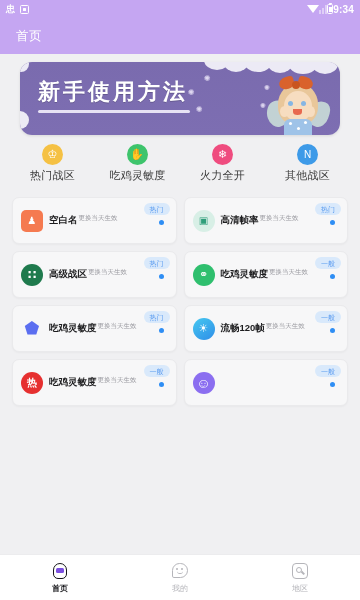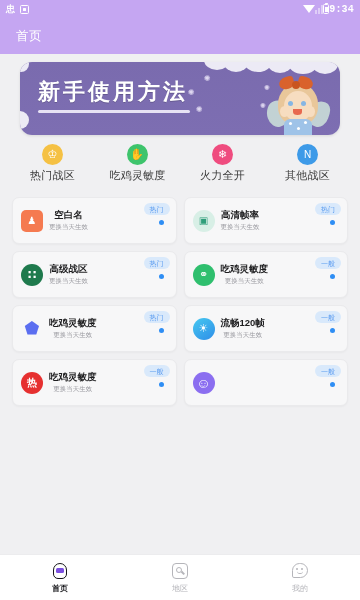--- a/index.html
+++ b/index.html
@@ -17,21 +17,21 @@
     display: flex; align-items: center; padding: 0 6px;
     color: #ffffff;
   }
   .sb-left { display: flex; align-items: center; gap: 5px; }
   .sb-glyph { font-size: 9px; line-height: 1; color: #ffffff; font-weight: bold; }
   .sb-box {
     width: 9px; height: 9px; border: 1.2px solid #ffffff; border-radius: 1.5px;
     display: flex; align-items: center; justify-content: center;
   }
   .sb-box i { width: 3px; height: 3px; background: #ffffff; display: block; border-radius: 0.5px; }
-  .sb-right { margin-left: auto; display: flex; align-items: center; gap: 0; font-family: Liberation Mono, monospace; }
+  .sb-right { margin-left: auto; display: flex; align-items: center; gap: 0; }
   .ico-wifi {
     width: 0; height: 0; border-left: 6px solid transparent; border-right: 6px solid transparent;
     border-top: 8px solid #ffffff;
   }
   .ico-signal { width: 8px; height: 9px; opacity: .45; position: relative; }
   .ico-signal b { position: absolute; bottom: 0; width: 2px; background: #fff; display:block; }
   .ico-battery {
     width: 6px; height: 10px; border: 1.2px solid #ffffff; border-radius: 1.5px; position: relative;
   }
   .ico-battery::before {
@@ -43,21 +43,21 @@
   
   .appbar {
     height: 36px; background: #c5a6f2; display: flex; align-items: center;
     padding: 0 16px;
   }
   .appbar-title { color: #ffffff; font-size: 12.5px; font-weight: 500; letter-spacing: .5px; }
 
   
   .body-scroll {
     position: absolute; top: 54px; left: 0; right: 0; bottom: 46px;
-    background: #f0f0f2; overflow: hidden; text-align: center;
+    background: #f0f0f2; overflow: hidden;
   }
 
   
   .banner-wrap { padding: 8px 20px 0 20px; }
   .banner {
     position: relative; height: 73px; border-radius: 12px; overflow: hidden;
     background: linear-gradient(180deg,#7a6bae 0%,#7d6eb2 100%);
     box-shadow: 0 1px 3px rgba(0,0,0,.10);
   }
   .banner-clouds { position: absolute; top: 0; right: 0; width: 130px; height: 22px; }
@@ -116,21 +116,21 @@
     display: flex; align-items: center; padding: 0 8px;
     box-shadow: 0 1px 2px rgba(0,0,0,.035);
   }
   .card-ico {
     width: 22px; height: 22px; border-radius: 50%; flex: 0 0 22px;
     display: flex; align-items: center; justify-content: center;
     color: #ffffff; font-size: 10px; font-weight: bold; line-height: 1;
     margin-right: 6px;
   }
   .card-ico.sq { border-radius: 5px; }
-  .card-txt { display: flex; flex-direction: column; gap: 1px; min-width: 0; }
+  .card-txt { display: flex; gap: 1px; min-width: 0; }
   .card-title { font-size: 9.5px; font-weight: bold; color: #1d1d1f; white-space: nowrap; }
   .card-sub { font-size: 6.5px; color: #9a9aa0; white-space: nowrap; }
   .card-badge {
     position: absolute; right: 6px; top: 5px;
     background: #d9e9fb; color: #5b9cf0;
     font-size: 7px; padding: 1.5px 6px; border-radius: 8px; line-height: 1.3;
   }
   .card-dot {
     position: absolute; right: 12px; top: 22px;
     width: 5px; height: 5px; border-radius: 50%; background: #2f8ef4;
@@ -341,30 +341,30 @@
   <div class="bottomnav">
     <div class="nav-item active">
       <span class="nav-ico">
         <span class="rb-body"></span>
           <span class="rb-screen"></span>
       </span>
       <span class="nav-label">首页</span>
     </div>
     <div class="nav-item">
       <span class="nav-ico">
-        <span class="mg-sq"></span>
-          <span class="mg-c"></span>
-          <span class="mg-h"></span>
-      </span>
-      <span class="nav-label">地区</span>
-    </div>
-    <div class="nav-item">
-      <span class="nav-ico">
         <span class="ch-b"></span>
           <span class="ch-e l"></span>
           <span class="ch-e r"></span>
           <span class="ch-m"></span>
       </span>
       <span class="nav-label">我的</span>
     </div>
+    <div class="nav-item">
+      <span class="nav-ico">
+        <span class="mg-sq"></span>
+          <span class="mg-c"></span>
+          <span class="mg-h"></span>
+      </span>
+      <span class="nav-label">地区</span>
+    </div>
   </div>
 
 </div>
 
 </body></html>

